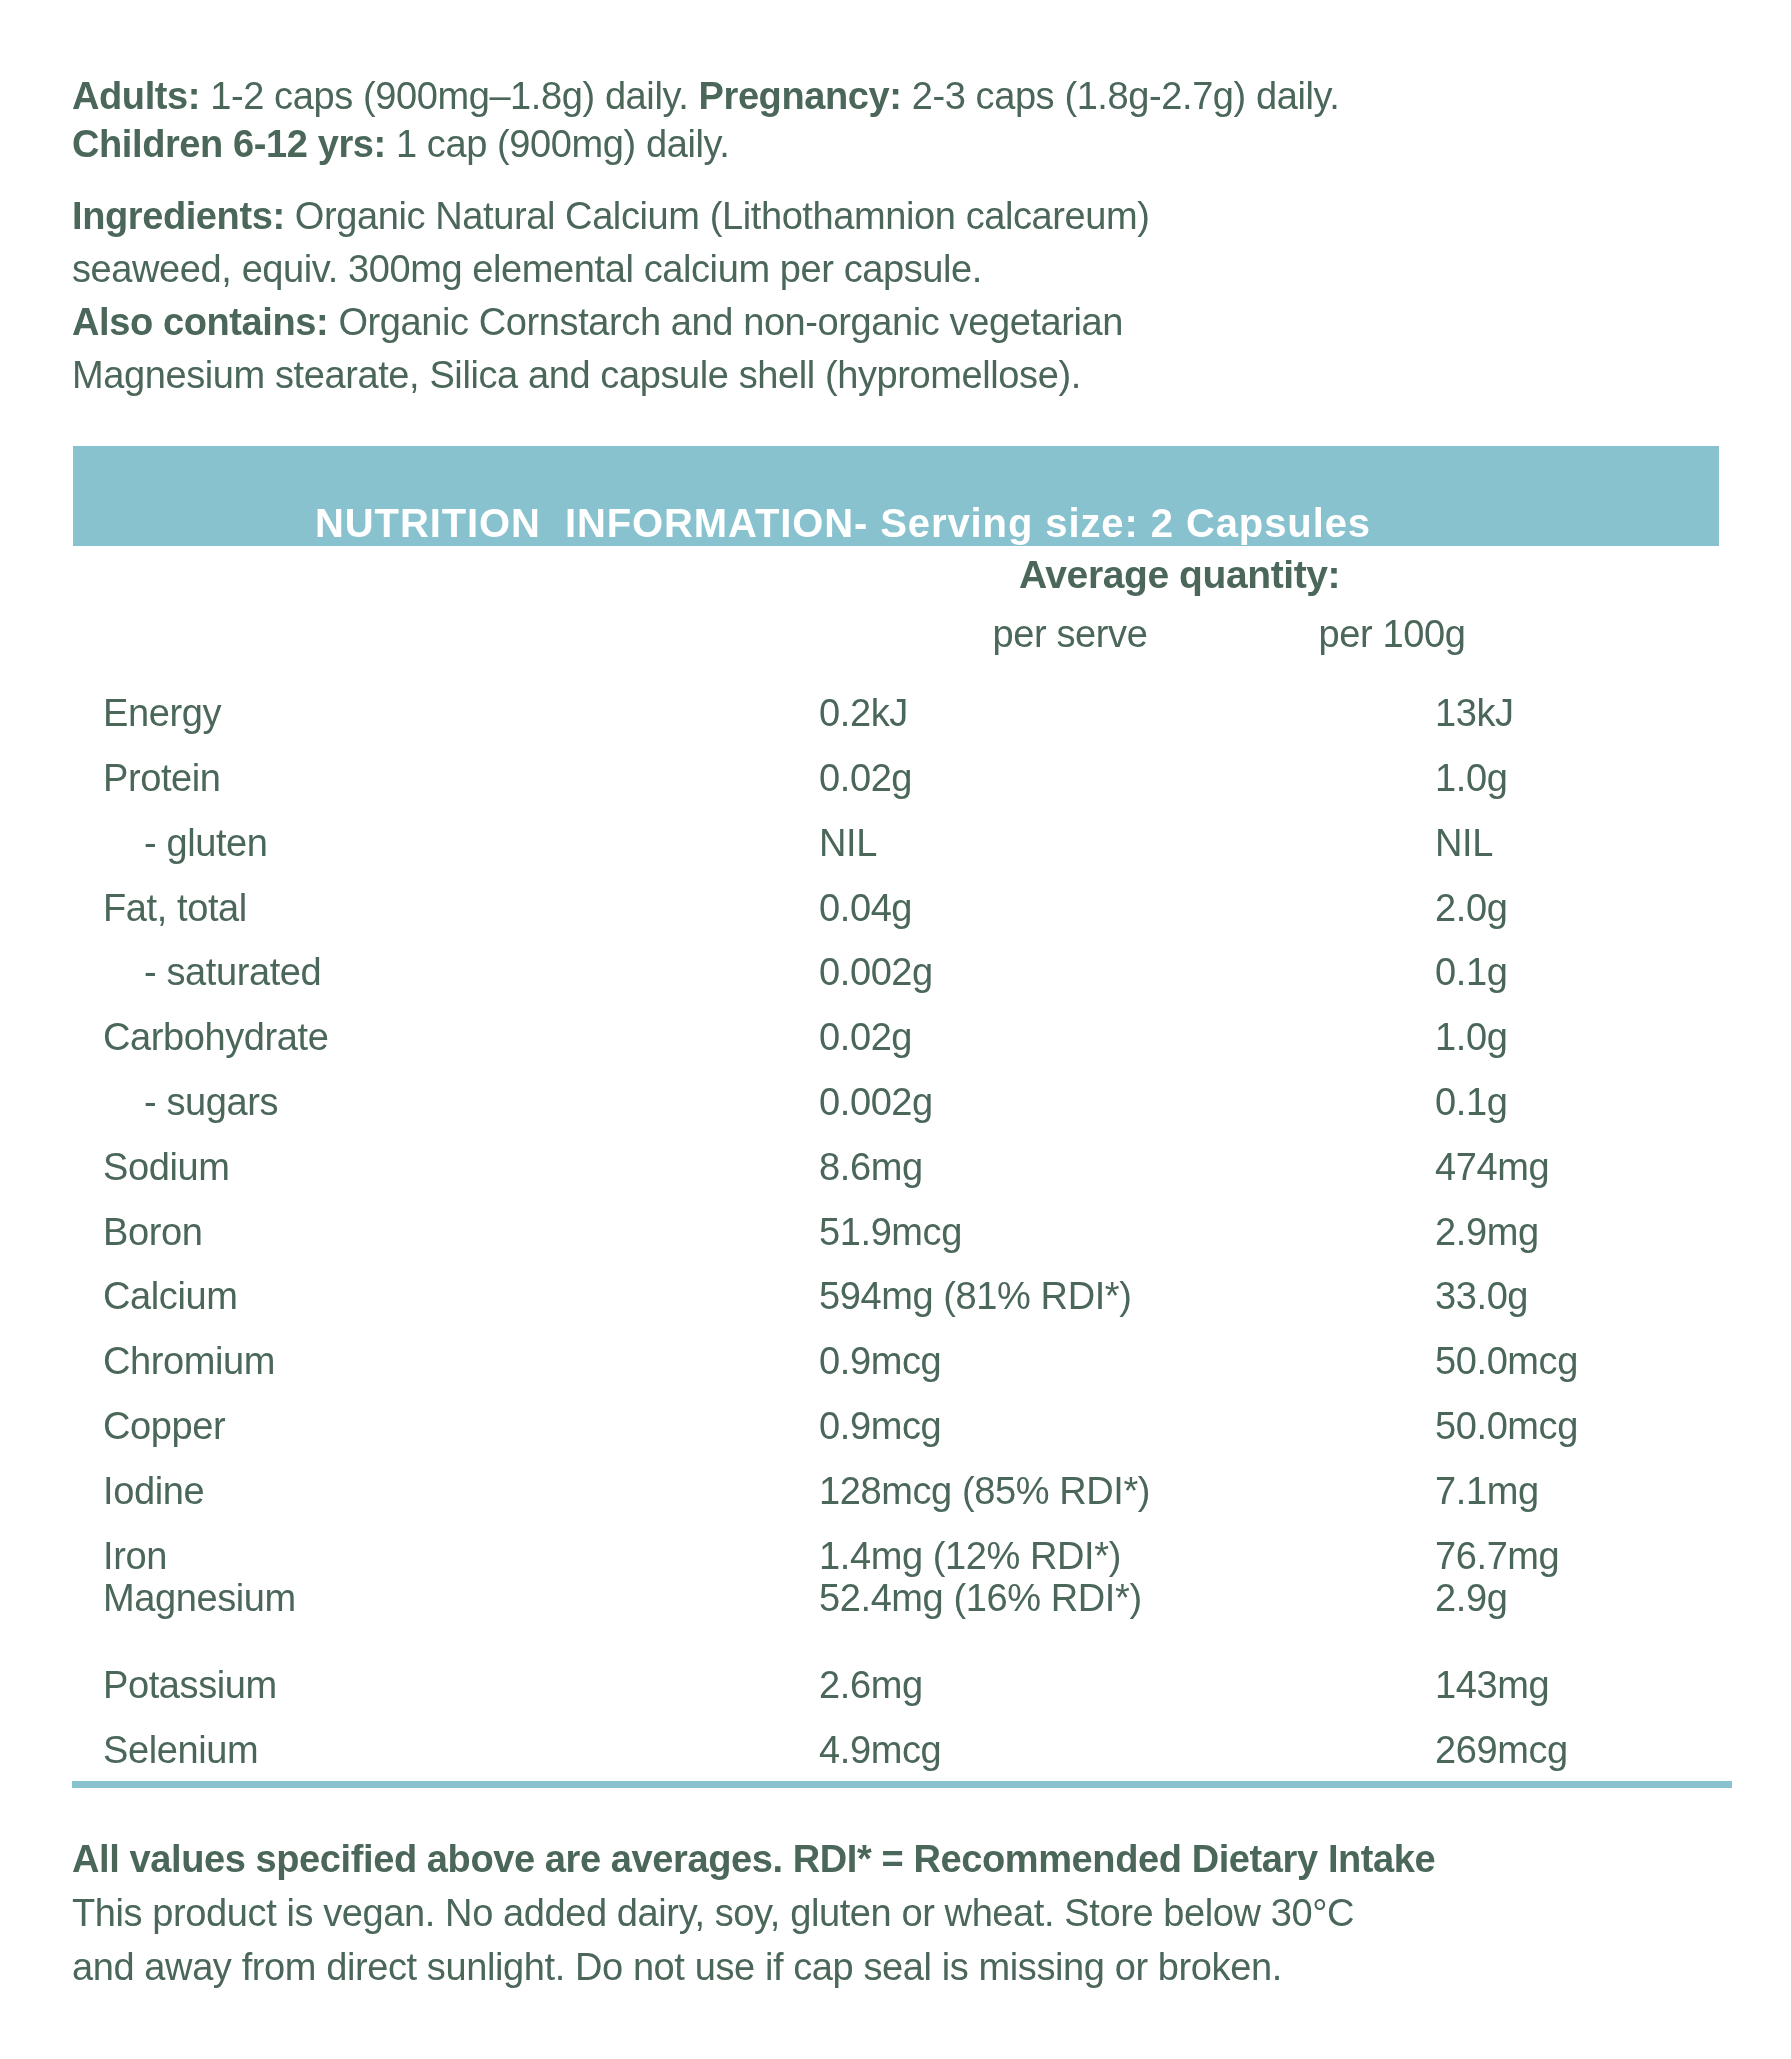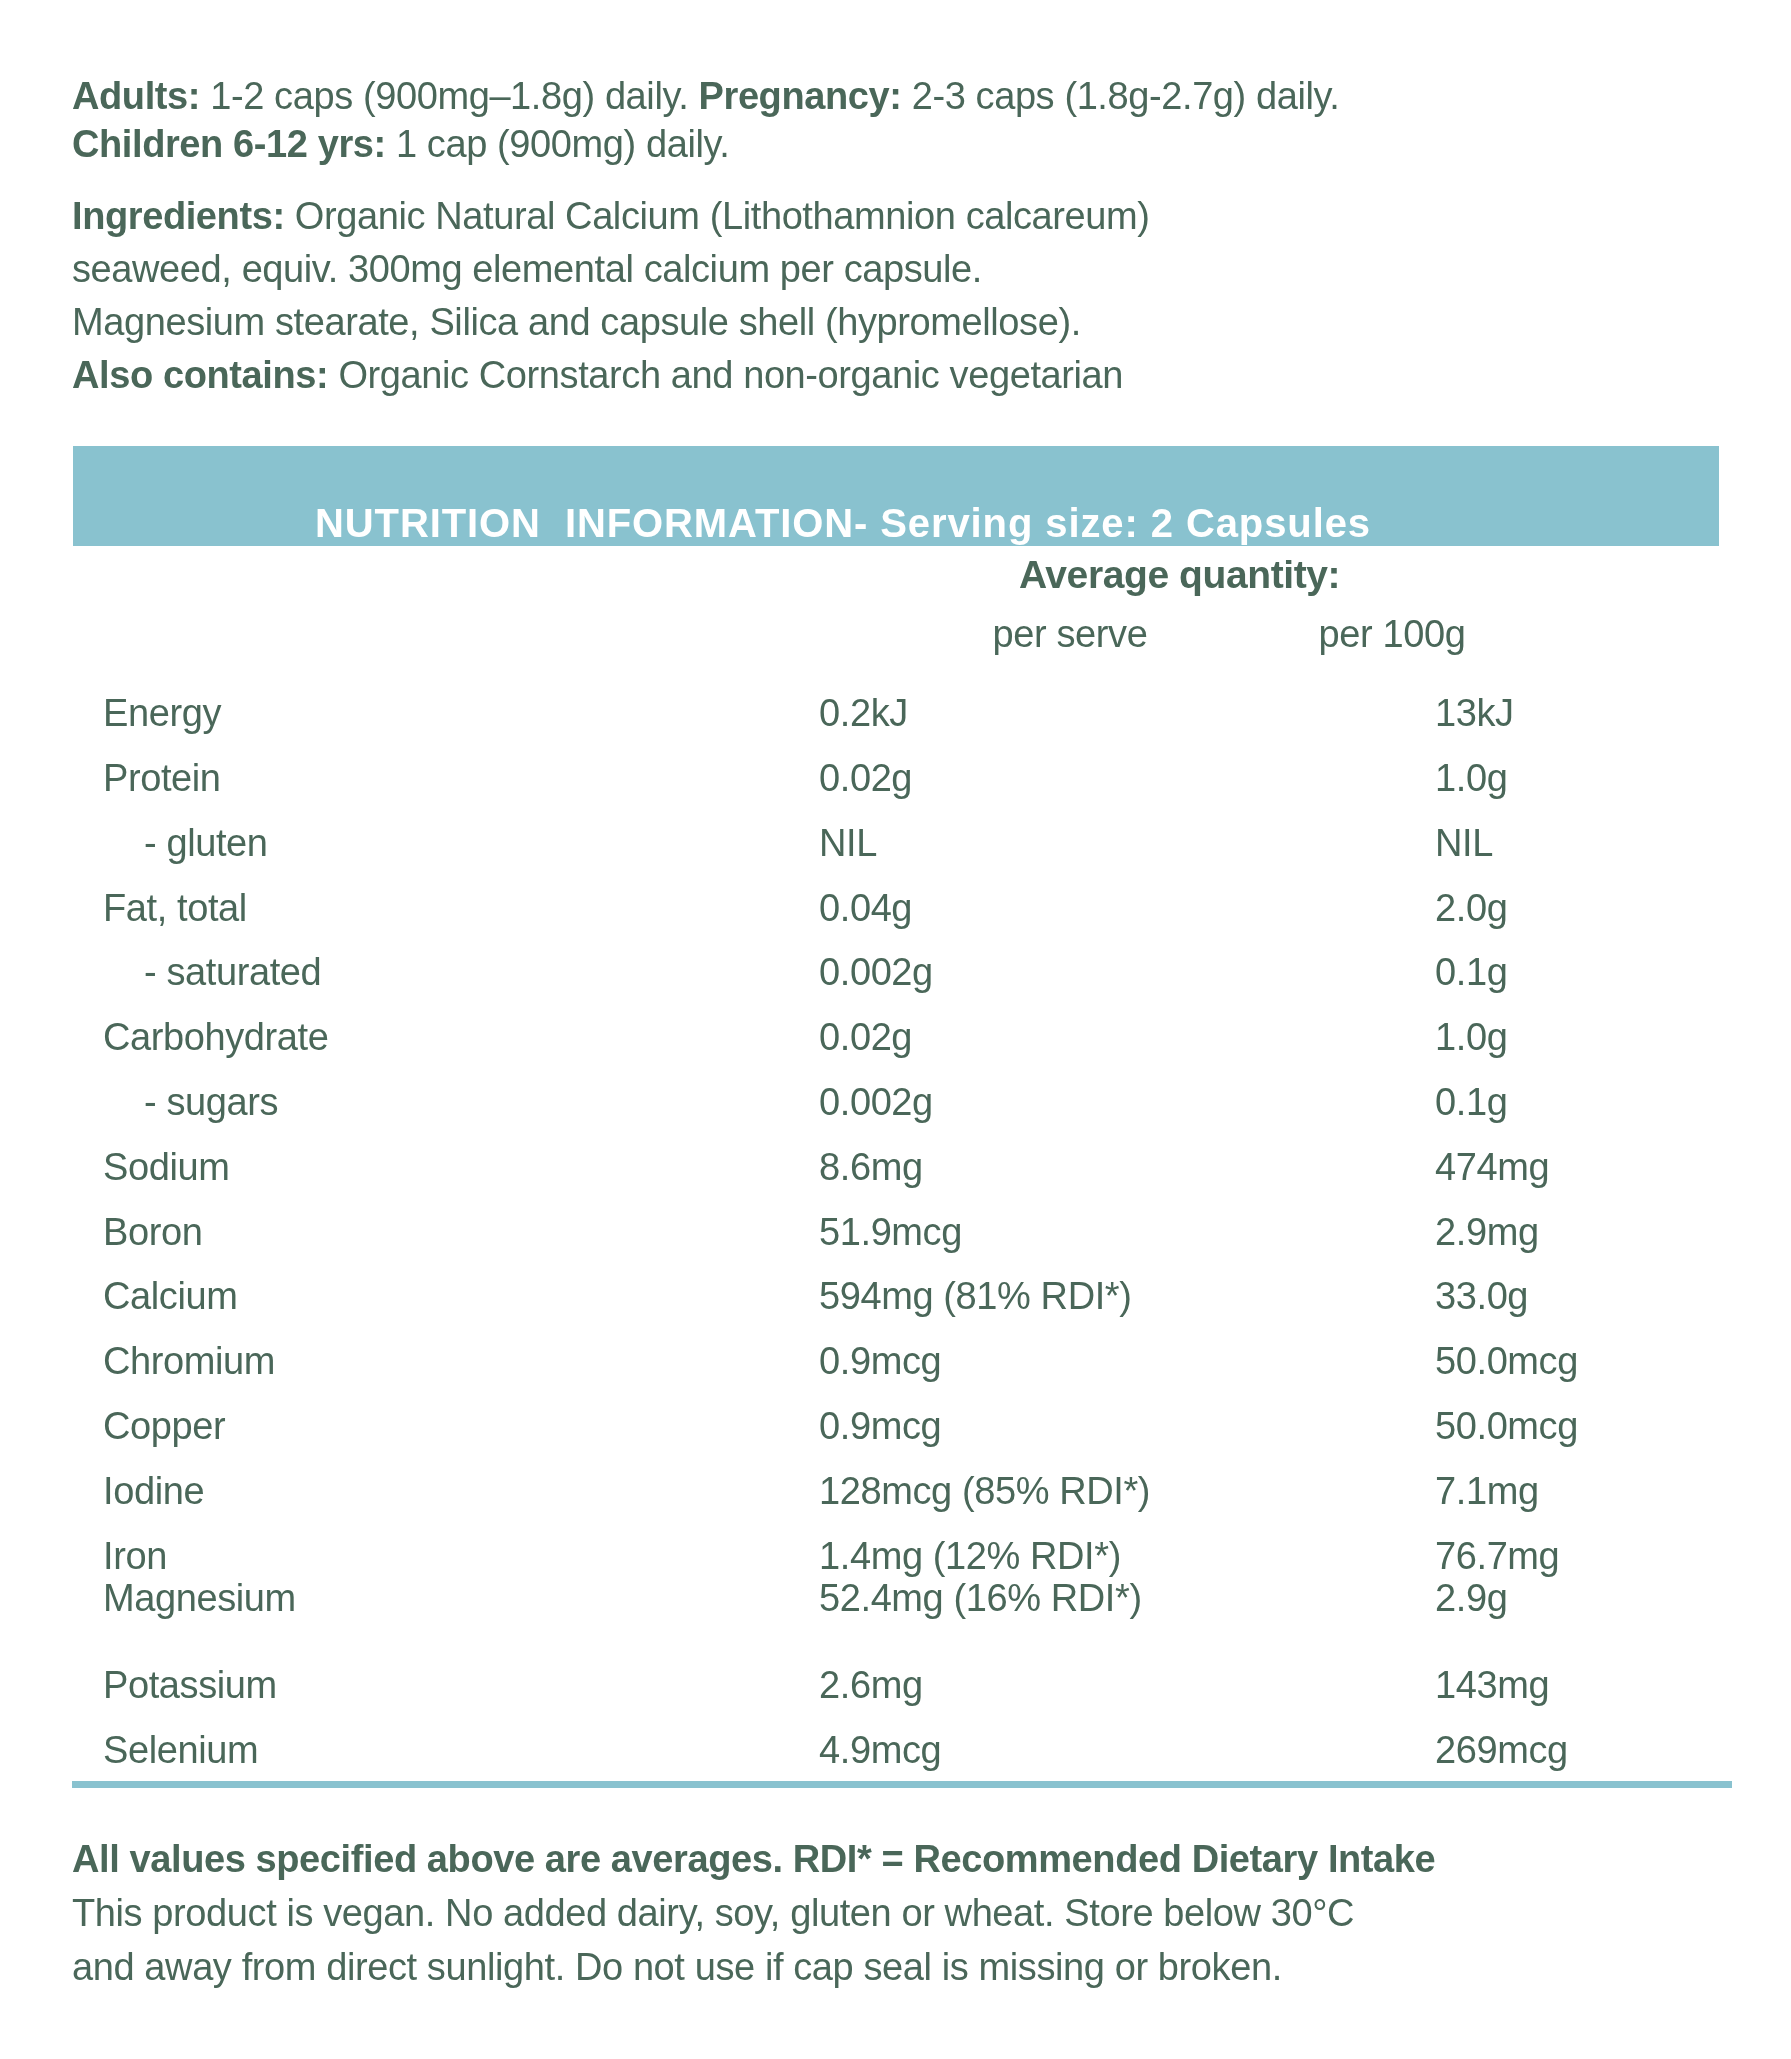--- a/index.html
+++ b/index.html
@@ -84,22 +84,22 @@
 <div class="page">
 
   <div class="abs dosage" id="dosage">
       <div class="tline"><span class="b">Adults: </span><span>1-2 caps (900mg–1.8g) daily. </span><span class="b">Pregnancy: </span><span>2-3 caps (1.8g-2.7g) daily.</span></div>
       <div class="tline"><span class="b">Children 6-12 yrs: </span><span>1 cap (900mg) daily.</span></div>
     </div>
 
   <div class="abs ingredients" id="ingredients">
       <div class="tline"><span class="b">Ingredients: </span><span>Organic Natural Calcium (Lithothamnion calcareum)</span></div>
       <div class="tline"><span>seaweed, equiv. 300mg elemental calcium per capsule.</span></div>
+      <div class="tline"><span class="b">Also contains: </span><span>Organic Cornstarch and non-organic vegetarian</span></div>
       <div class="tline"><span>Magnesium stearate, Silica and capsule shell (hypromellose).</span></div>
-      <div class="tline"><span class="b">Also contains: </span><span>Organic Cornstarch and non-organic vegetarian</span></div>
     </div>
 
   <div class="abs bar">
     <span>NUTRITION  INFORMATION- Serving size: 2 Capsules</span>
   </div>
 
   <div class="abs avg-label">Average quantity:</div>
 
   <div class="abs col-head serve">per serve</div>
 

